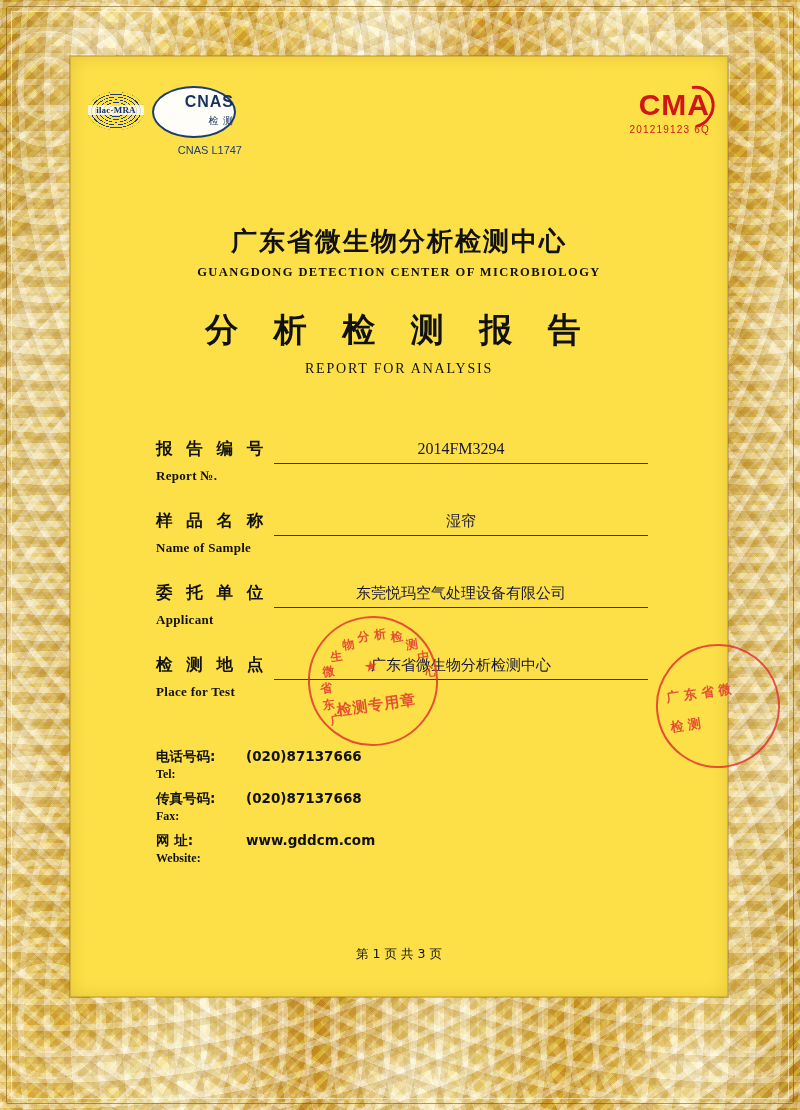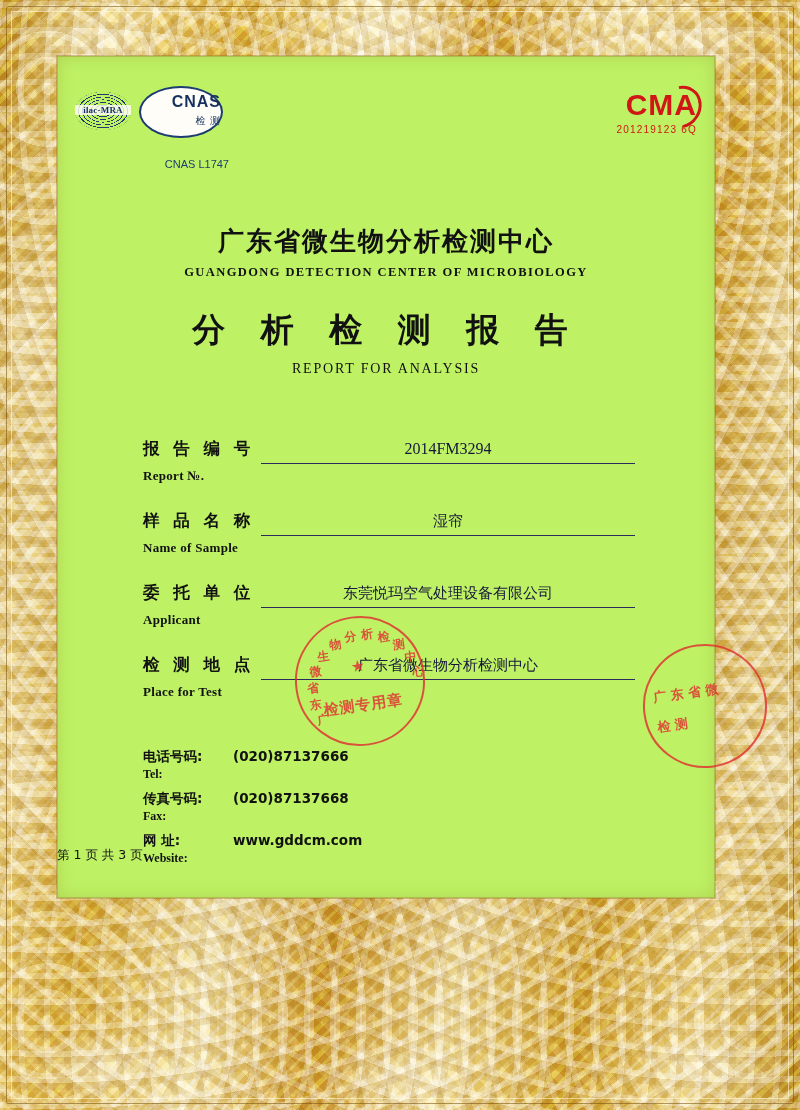--- a/index.html
+++ b/index.html
@@ -72,25 +72,25 @@
   }
   .border-edge-line2 {
     position: absolute;
     inset: 11px;
     border: 1px solid rgba(255,248,215,0.6);
   }
 
   
   .paper {
     position: absolute;
-    left: 57px;
+    left: 70px;
     top: 56px;
     width: 658px;
-    height: 842px;
-    background: #bef264;
+    height: 941px;
+    background: #fde047;
     box-shadow: 0 0 0 1px rgba(140,100,30,0.35), 0 0 18px rgba(120,80,15,0.20) inset;
   }
   .paper-inner-frame {
     position: absolute;
     inset: 0;
     border: 1px solid rgba(150,110,40,0.30);
   }
 
   
   .logos {
@@ -157,21 +157,21 @@
   }
   .cnas-oval .small {
     position: absolute;
     left: 0; right: 0;
     top: 26px;
     font-size: 10px;
     color: #16315f;
     letter-spacing: 1px;
   }
   .cnas-code {
-    margin-top: 20px;
+    margin-top: 6px;
     font-size: 11px;
     color: #1c3c72;
     font-family: "Liberation Sans", sans-serif;
   }
   .cma {
     position: absolute;
     right: 18px;
     top: 4px;
     width: 146px;
     text-align: right;
@@ -408,21 +408,21 @@
     font-family: "DejaVu Sans", sans-serif;
     line-height: 30px;
   }
 
   
   .footer {
     position: absolute;
     left: 0;
     right: 0;
     bottom: 34px;
-    text-align: left;
+    text-align: center;
     font-size: 12.5px;
     color: #111;
     font-family: "DejaVu Sans", sans-serif;
   }
 </style>
 </head>
 <body>
 
 <div class="page">
 

